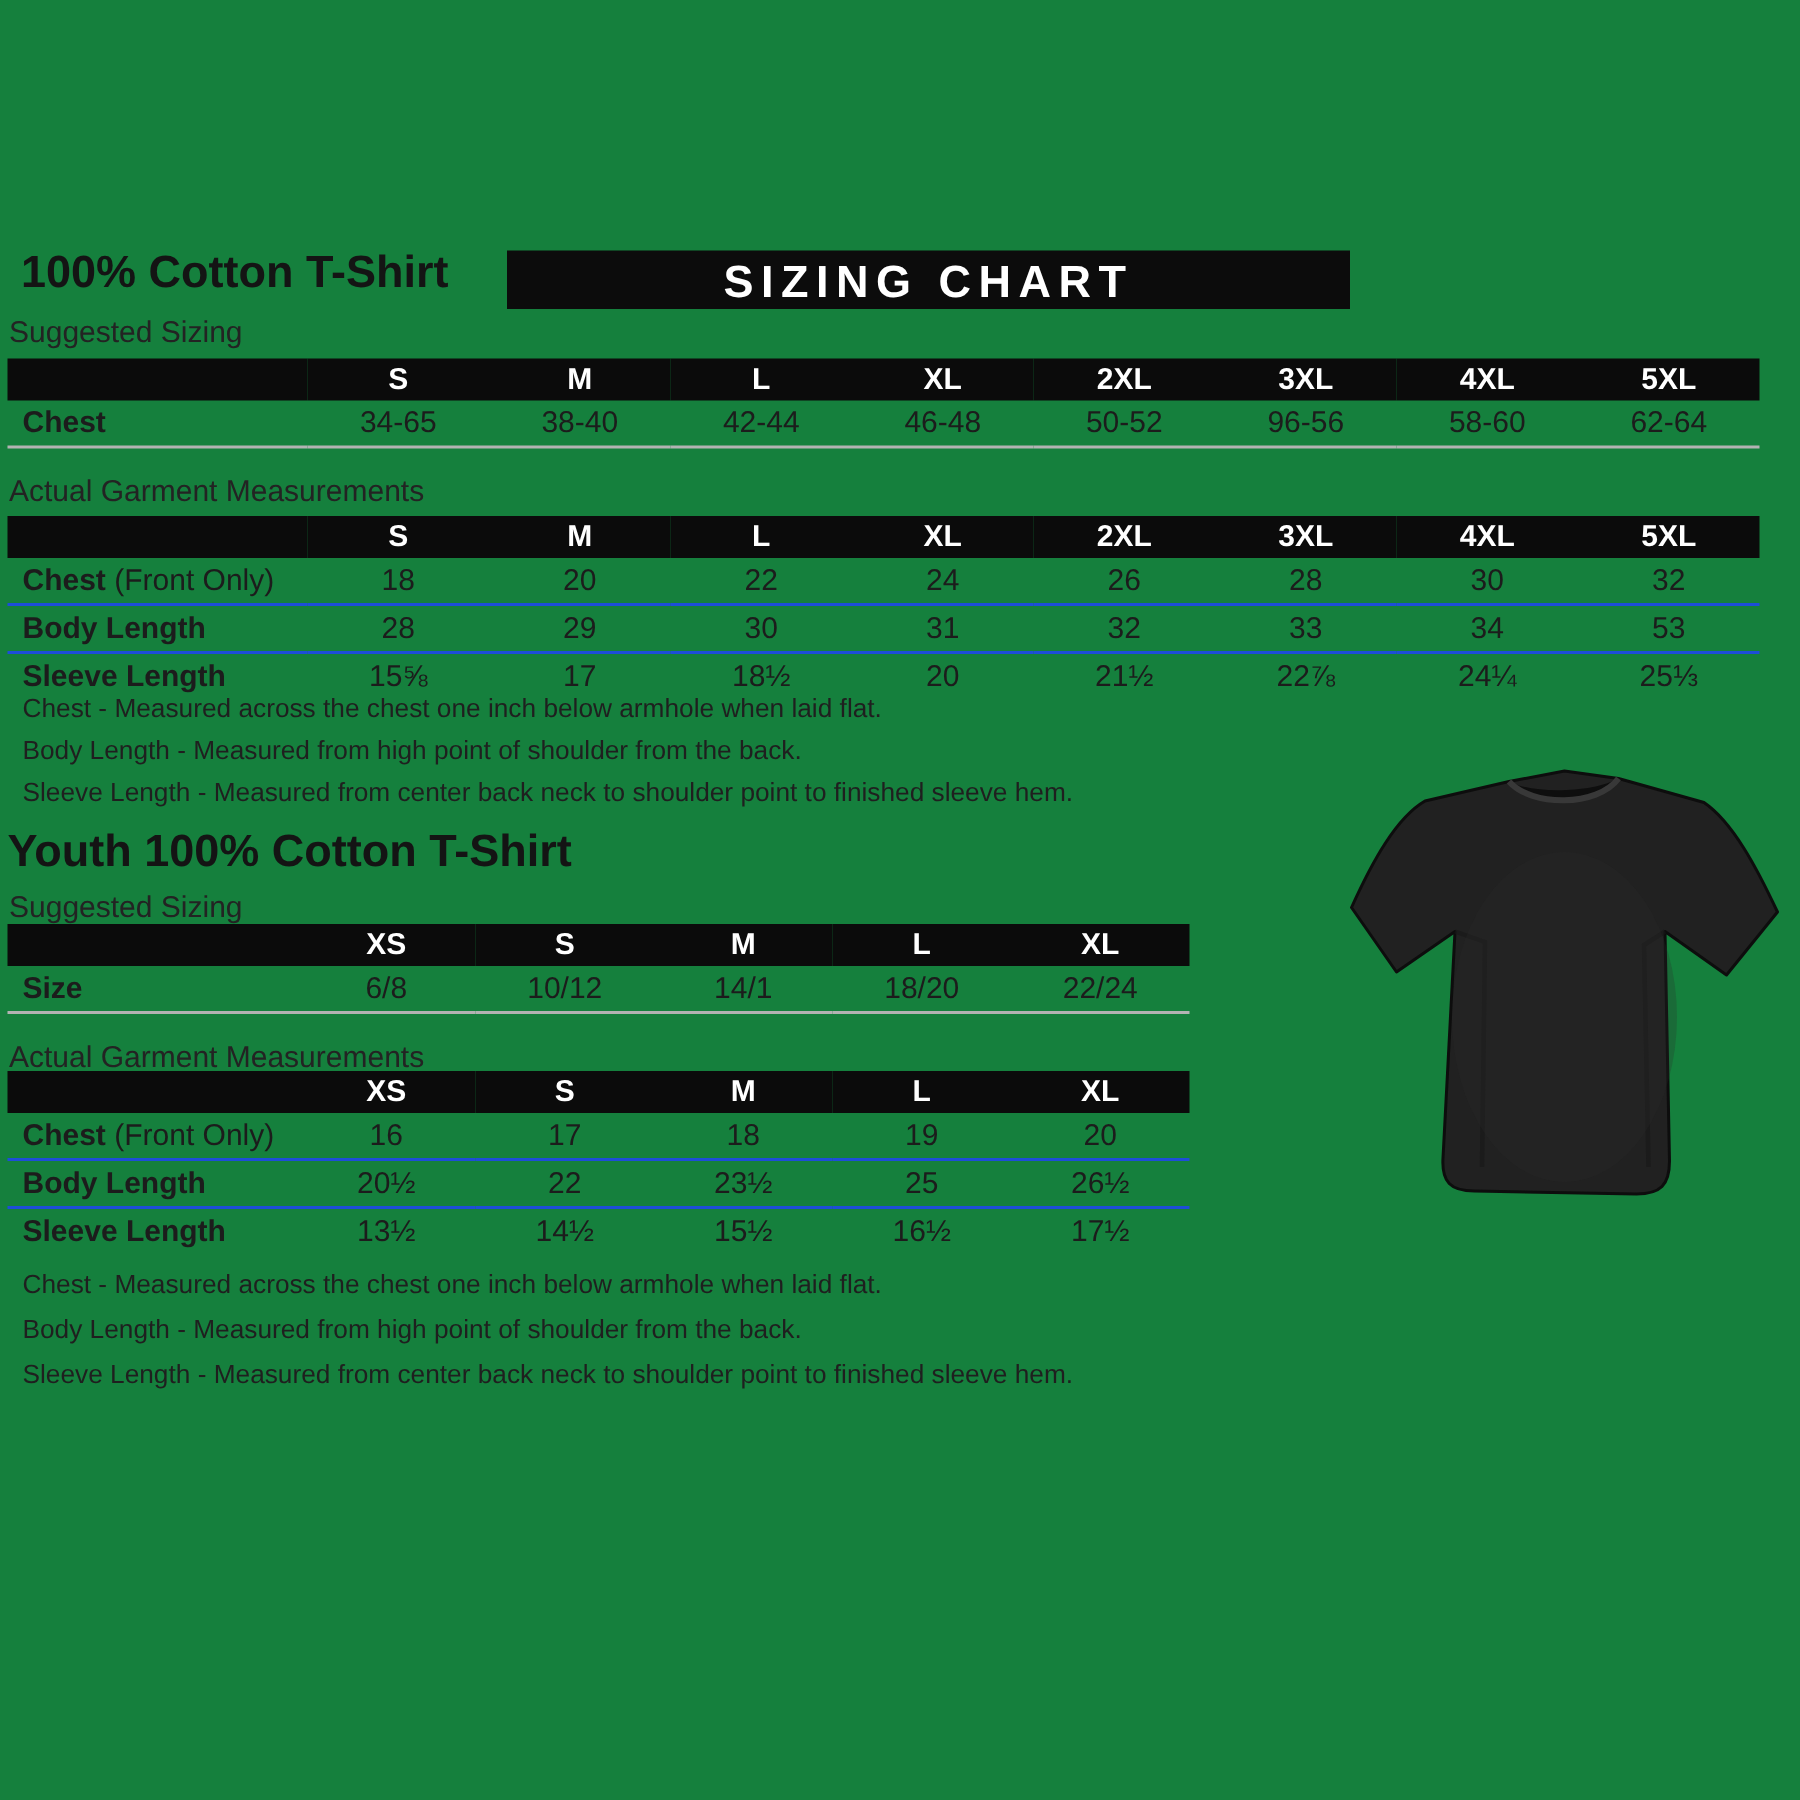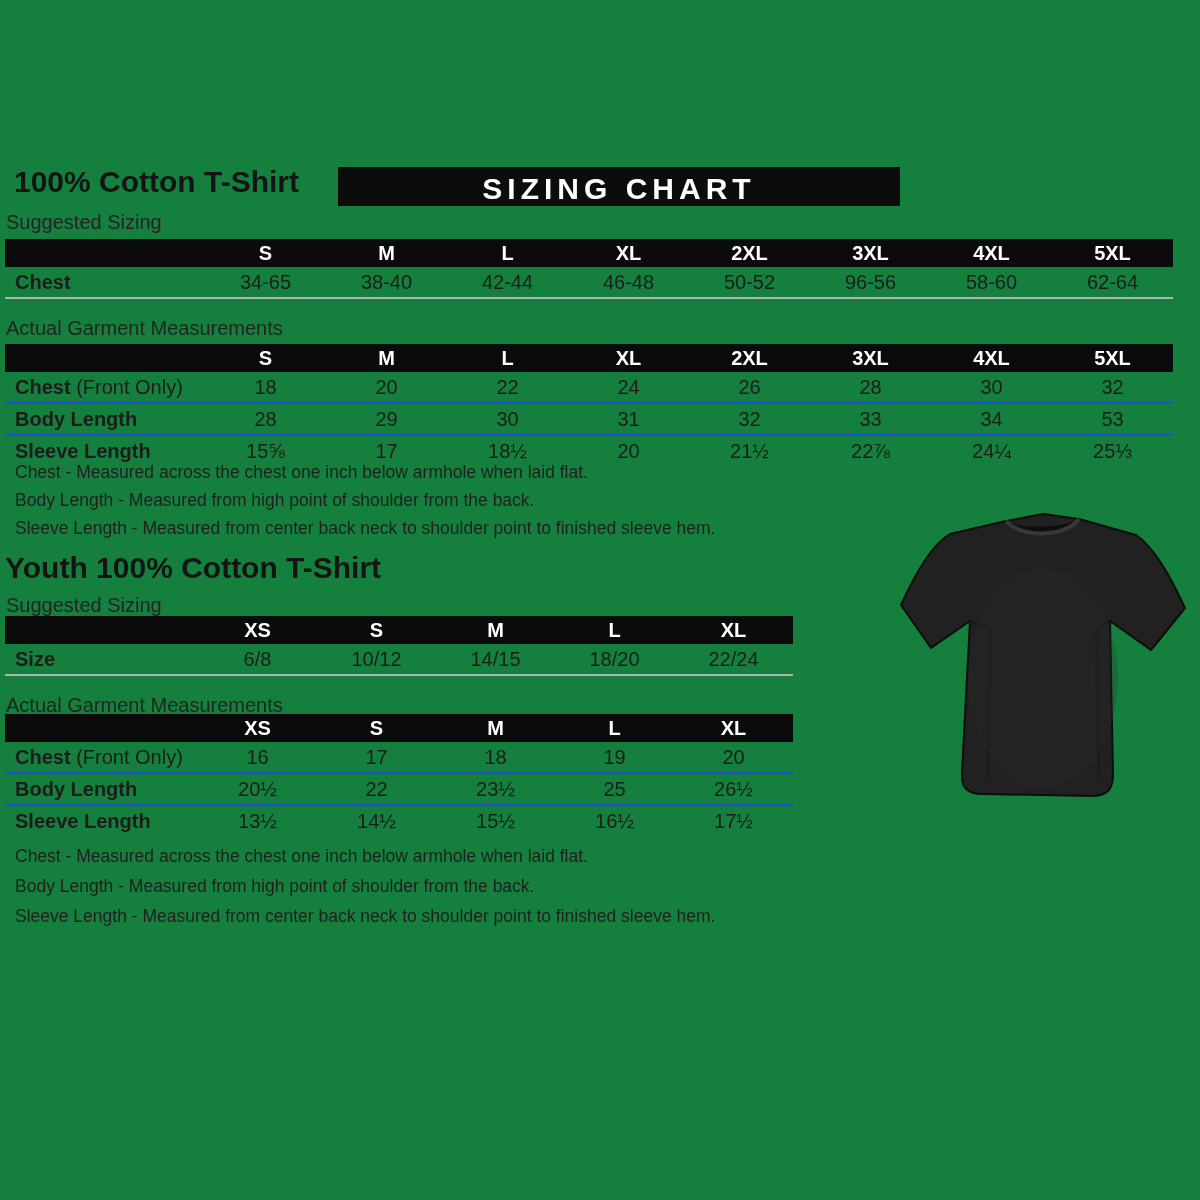--- a/index.html
+++ b/index.html
@@ -171,21 +171,21 @@
       <th>XS</th>
       <th>S</th>
       <th>M</th>
       <th>L</th>
       <th>XL</th>
     </tr>
     <tr class="bb">
       <td class="lbl"><b>Size</b></td>
       <td>6/8</td>
       <td>10/12</td>
-      <td>14/15</td>
+      <td>14/1</td>
       <td>18/20</td>
       <td>22/24</td>
     </tr>
   </tbody>
     </table>
 
   <div class="abs seclabel" style="left:6px;top:694px;">Actual Garment Measurements</div>
 
   <table class="tbl" style="left:5px;top:714px;width:788px;">
     <colgroup>

